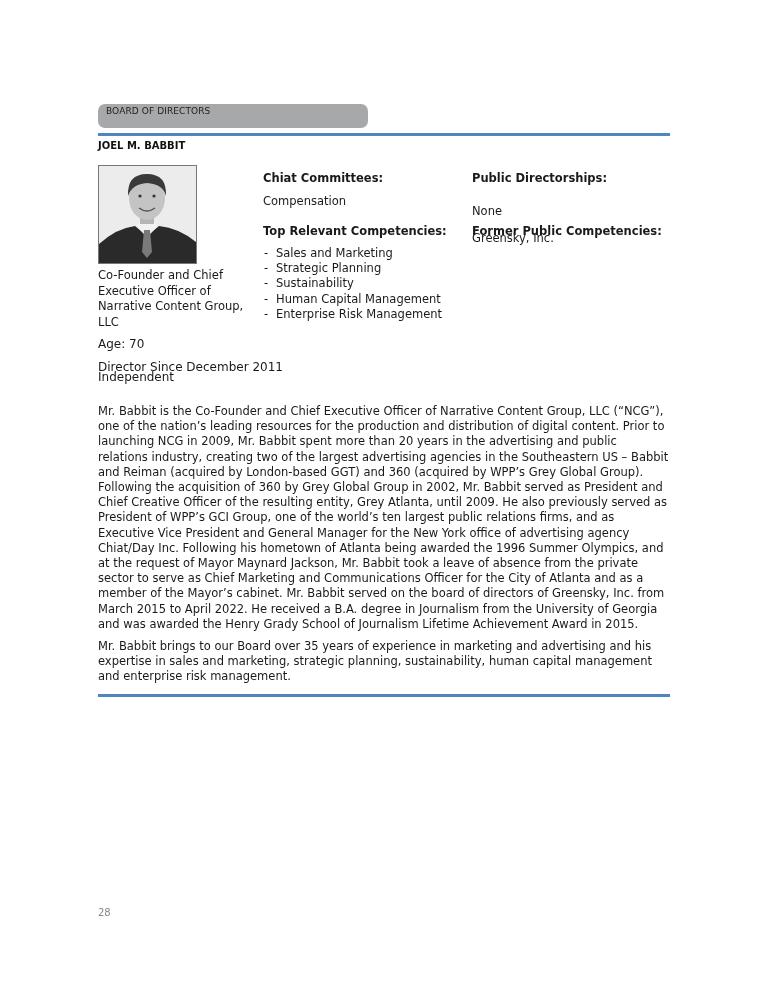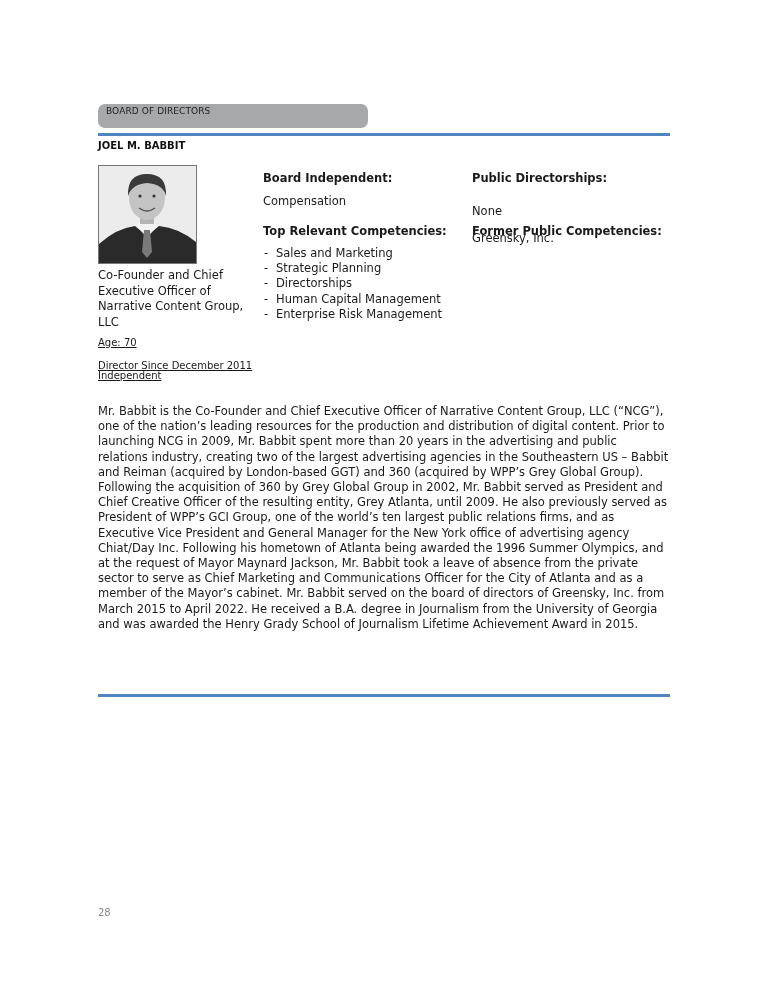--- a/index.html
+++ b/index.html
@@ -20,21 +20,21 @@
       position: absolute; left: 98px; top: 140px; font-size: 10px; font-weight: bold; color: #111;
     }
     .photo {
       position: absolute; left: 98px; top: 165px; width: 99px; height: 99px;
       border: 1px solid #777; box-sizing: border-box; background: #e8e8e8; overflow: hidden;
     }
     .title-text {
       position: absolute; left: 98px; top: 268px; width: 160px;
       font-size: 11.5px; line-height: 15.5px;
     }
-    .meta { position: absolute; left: 98px; font-size: 10px; text-decoration: underline; }
+    .meta { position: absolute; left: 98px; font-size: 12px; }
     .meta.age { top: 337px; }
     .meta.since { top: 360px; }
     .meta.indep { top: 370px; }
     .col-label { position: absolute; font-size: 11.5px; font-weight: bold; }
     .col-value { position: absolute; font-size: 11.5px; }
     .comp-list { position: absolute; left: 263px; top: 246px; margin: 0; padding: 0; list-style: none; font-size: 11.5px; line-height: 15.2px; }
     .comp-list li { position: relative; padding-left: 13px; }
     .comp-list li .dash { position: absolute; left: 1px; top: 0; }
     .bio {
       position: absolute; left: 98px; top: 404px; width: 572px;
@@ -64,37 +64,38 @@
     <circle cx="41" cy="30" r="1.6" fill="#333"></circle>
     <circle cx="55" cy="30" r="1.6" fill="#333"></circle>
   </svg>
 </div>
 
 <div class="title-text">Co-Founder and Chief Executive Officer of Narrative Content Group, LLC</div>
 <div class="meta age">Age: 70</div>
 <div class="meta since">Director Since December 2011</div>
 <div class="meta indep">Independent</div>
 
-<div class="col-label" style="left:263px; top:171px;">Board Independent:</div>
+<div class="col-label" style="left:263px; top:171px;">Chiat Committees:</div>
 <div class="col-value" style="left:263px; top:194px;">Compensation</div>
 
 <div class="col-label" style="left:472px; top:171px;">Public Directorships:</div>
 <div class="col-value" style="left:472px; top:204px;">None</div>
 
 <div class="col-label" style="left:263px; top:224px;">Top Relevant Competencies:</div>
 <ul class="comp-list">
   <li><span class="dash">-</span><span>Sales and Marketing</span></li>
   <li><span class="dash">-</span><span>Strategic Planning</span></li>
-  <li><span class="dash">-</span><span>Directorships</span></li>
+  <li><span class="dash">-</span><span>Sustainability</span></li>
   <li><span class="dash">-</span><span>Human Capital Management</span></li>
   <li><span class="dash">-</span><span>Enterprise Risk Management</span></li>
 </ul>
 
 <div class="col-label" style="left:472px; top:224px;">Former Public Competencies:</div>
 <div class="col-value" style="left:472px; top:231px;">Greensky, Inc.</div>
 
 <div class="bio">
   <p>Mr. Babbit is the Co-Founder and Chief Executive Officer of Narrative Content Group, LLC (“NCG”), one of the nation’s leading resources for the production and distribution of digital content. Prior to launching NCG in 2009, Mr. Babbit spent more than 20 years in the advertising and public relations industry, creating two of the largest advertising agencies in the Southeastern US – Babbit and Reiman (acquired by London-based GGT) and 360 (acquired by WPP’s Grey Global Group). Following the acquisition of 360 by Grey Global Group in 2002, Mr. Babbit served as President and Chief Creative Officer of the resulting entity, Grey Atlanta, until 2009. He also previously served as President of WPP’s GCI Group, one of the world’s ten largest public relations firms, and as Executive Vice President and General Manager for the New York office of advertising agency Chiat/Day Inc. Following his hometown of Atlanta being awarded the 1996 Summer Olympics, and at the request of Mayor Maynard Jackson, Mr. Babbit took a leave of absence from the private sector to serve as Chief Marketing and Communications Officer for the City of Atlanta and as a member of the Mayor’s cabinet. Mr. Babbit served on the board of directors of Greensky, Inc. from March 2015 to April 2022. He received a B.A. degree in Journalism from the University of Georgia and was awarded the Henry Grady School of Journalism Lifetime Achievement Award in 2015.</p>
+  <p>Mr. Babbit brings to our Board over 35 years of experience in marketing and advertising and his expertise in sales and marketing, strategic planning, sustainability, human capital management and enterprise risk management.</p>
 </div>
 
 <div class="rule bottom"></div>
 
 <div class="page-num">28</div>
 
 </body></html>

